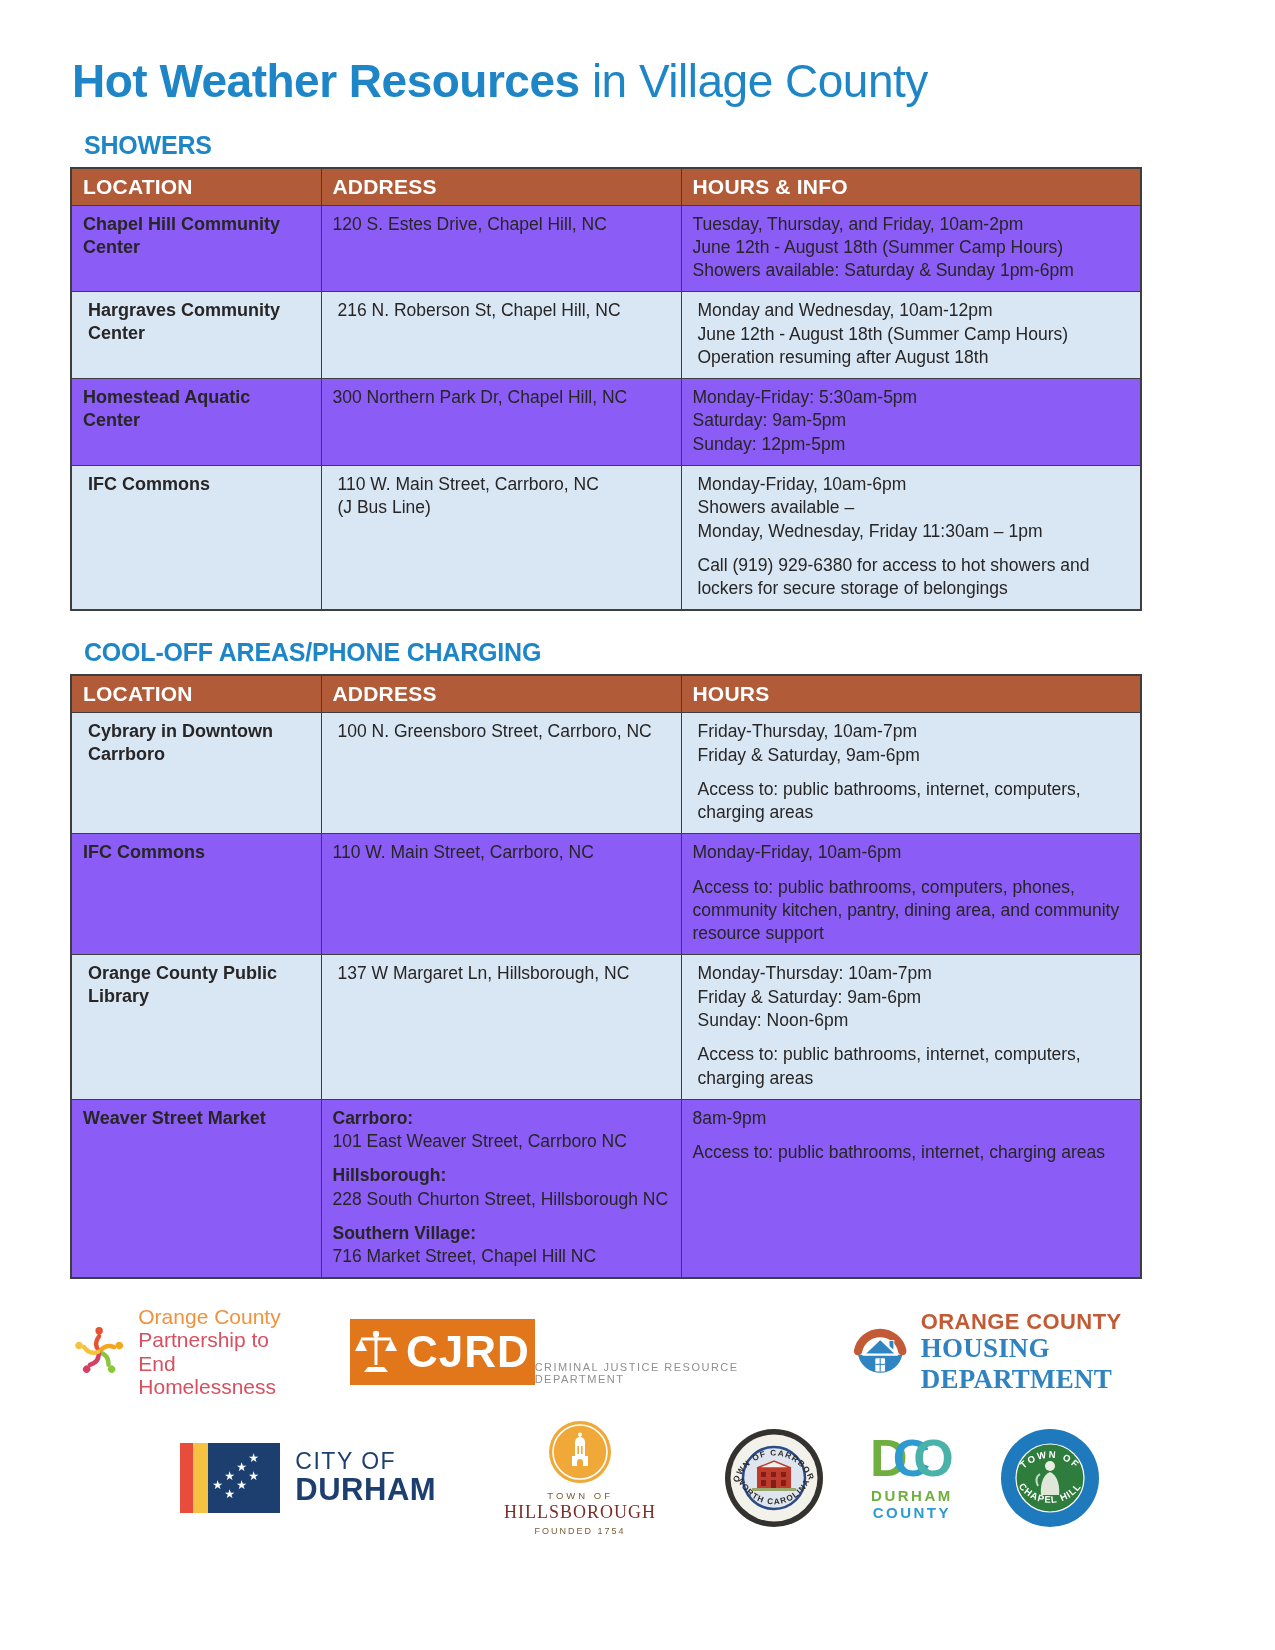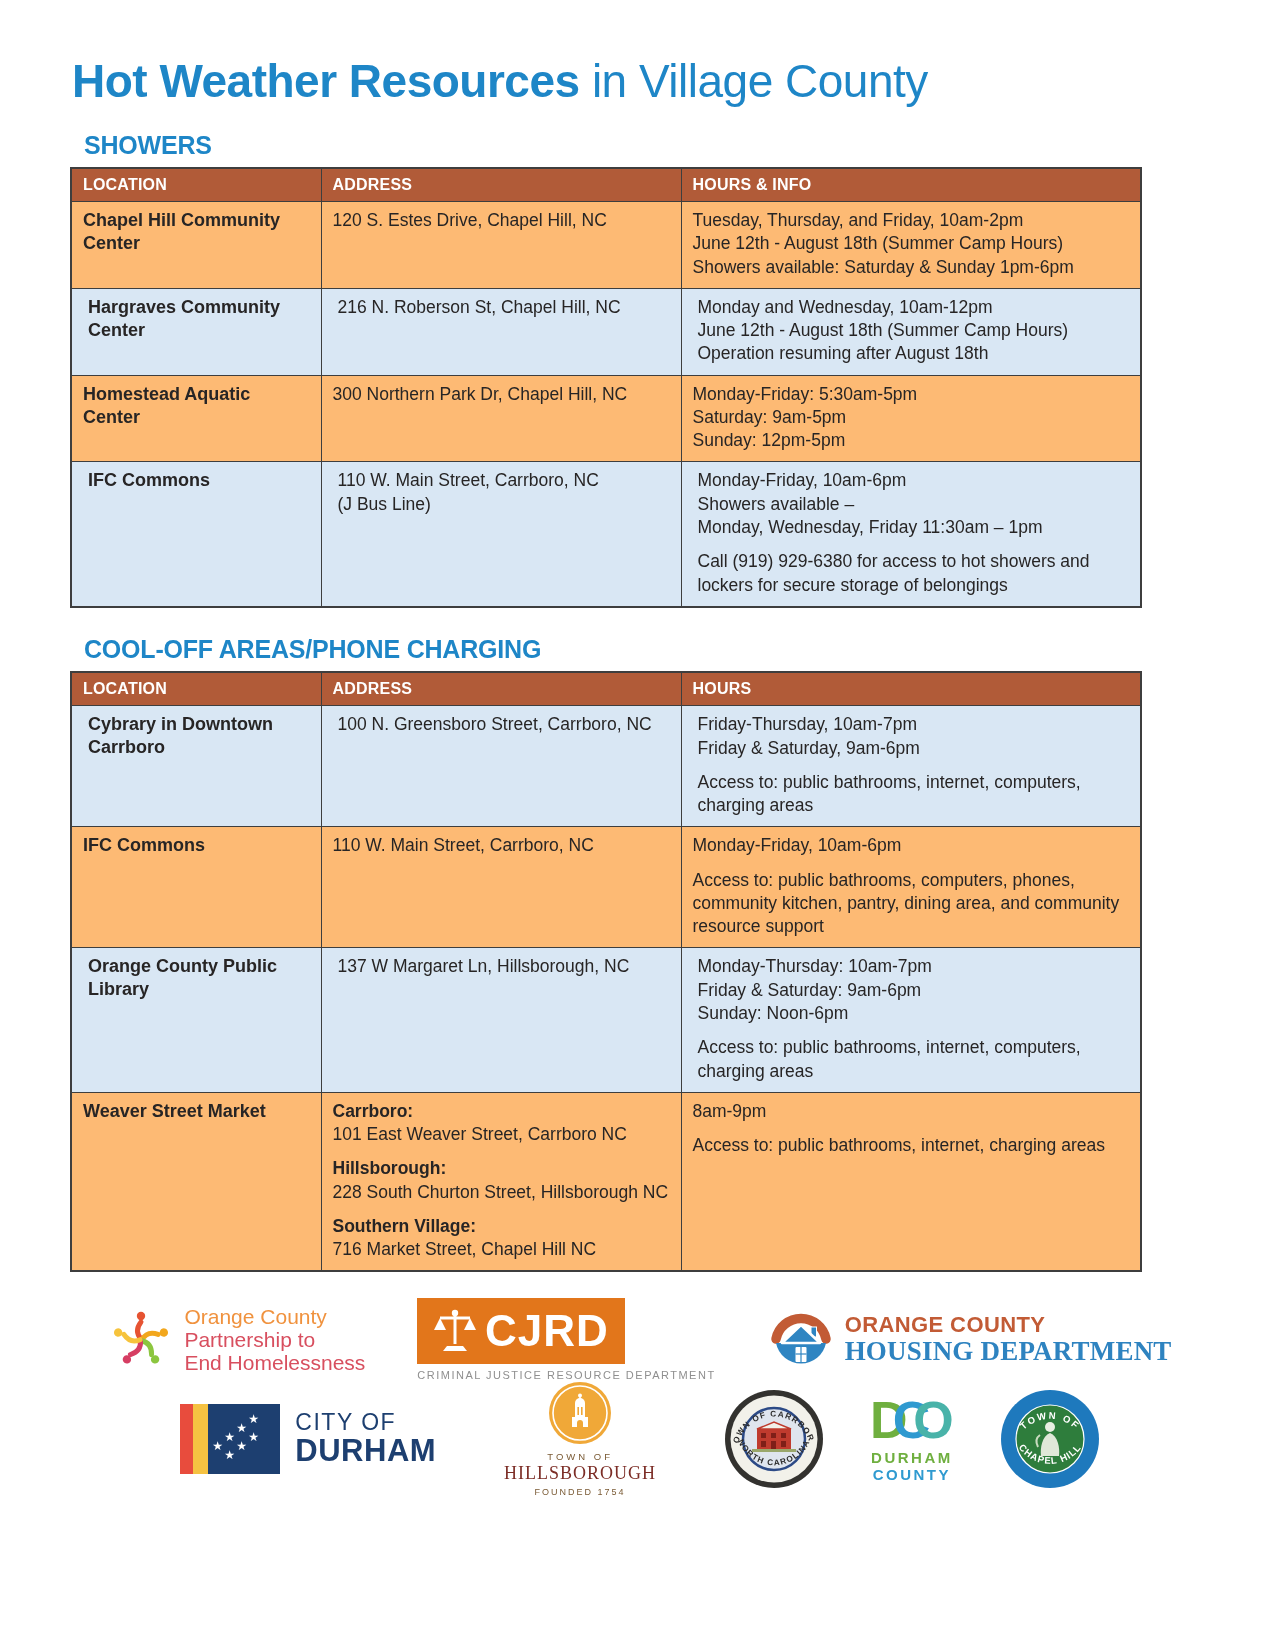--- a/index.html
+++ b/index.html
@@ -30,49 +30,49 @@
   
   table.res {
     width:1070px; border-collapse:collapse; table-layout:fixed;
     border:2px solid #3e3e3e;
   }
   table.res col.c1 { width:250px; }
   table.res col.c2 { width:360px; }
   table.res col.c3 { width:460px; }
   table.res th {
     background:#b15b38; color:#ffffff;
-    font-size:16px; font-weight:700; text-align:left;
+    font-size:21px; font-weight:700; text-align:left;
     padding:6px 11px; height:34px;
     border:1.6px solid #3e3e3e; letter-spacing:0.2px;
   }
   table.res td {
     vertical-align:top;
     padding:7px 11px 9px 11px;
     font-size:17.5px; line-height:1.33;
     border:1.6px solid #3e3e3e;
-    background:#fdba74;
+    background:#8b5cf6;
   }
   table.res tr.alt td { background:#d9e7f4;padding-left:16px; }
   table.res td.loc { font-weight:700; font-size:18px; line-height:1.28; }
   td p { margin:0; }
   td p.gap { margin-top:11px; }
   td p.b { font-weight:700; }
 
   
   .footer { margin-top:26px; }
   .lrow { display:flex; align-items:center; justify-content:center; }
-  .lrow1 { gap:52px; }
+  .lrow1 { gap:52px; margin-bottom:22px; }
   .lrow2 { gap:46px; }
 
   .ocpeh { display:flex; align-items:center; gap:10px; }
   .ocpeh-text { font-size:21px; line-height:1.1; }
   .ocpeh-l1 { color:#f0923e; }
   .ocpeh-l23 { color:#d84f5f; }
 
-  .cjrd { display:flex; flex-direction:column; align-items:flex-start; }
+  .cjrd { display:flex; flex-direction:row; align-items:flex-end; }
   .cjrd-box {
     background:#e2761b; width:208px; height:66px;
     display:flex; align-items:center; justify-content:center; gap:9px;
   }
   .cjrd-acronym { color:#fff; font-size:44px; font-weight:800; letter-spacing:1px; }
   .cjrd-caption { font-size:11px; color:#8f8f8f; letter-spacing:1.5px; margin-top:5px; }
 
   .housing { display:flex; align-items:center; gap:11px; }
   .housing-l1 { font-size:22px; color:#c25b35; font-weight:700; letter-spacing:0.4px; }
   .housing-l2 { font-size:27px; color:#2e83c0; font-weight:800; letter-spacing:0.2px; margin-top:-2px;font-family:Liberation Serif, serif; }

